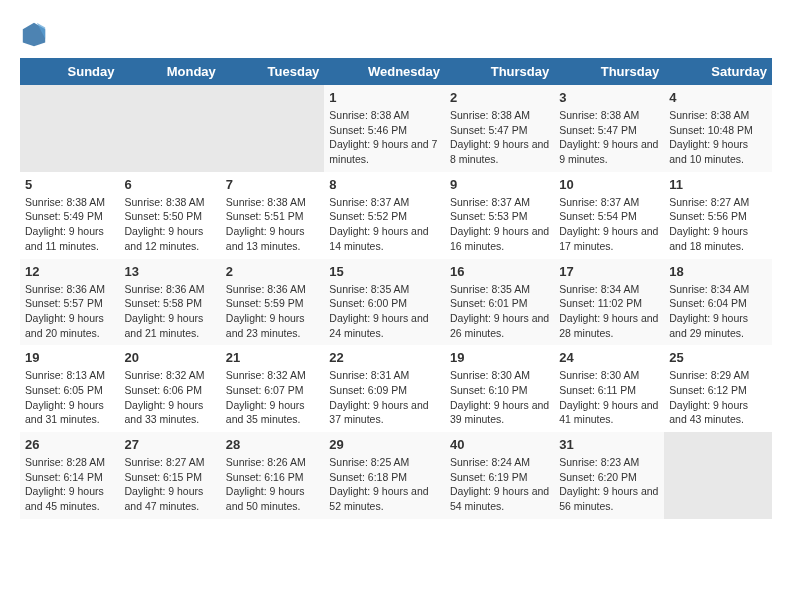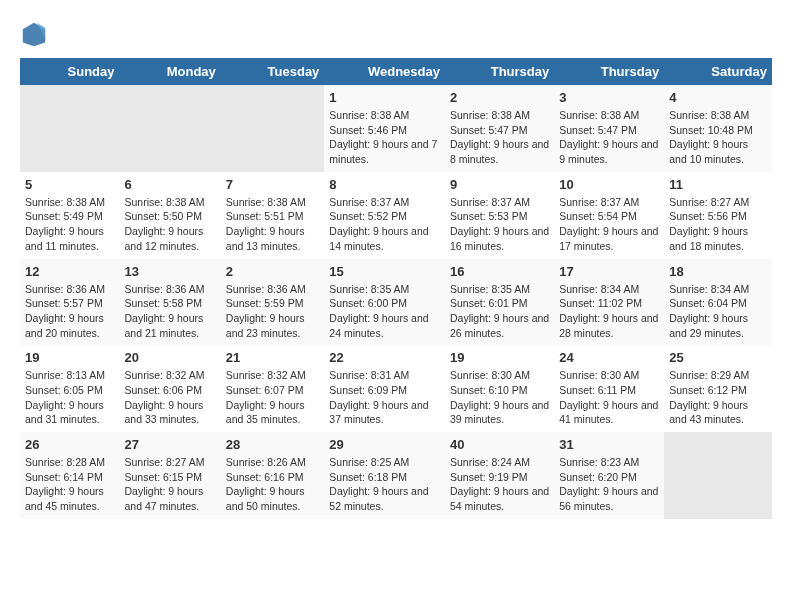--- a/index.html
+++ b/index.html
@@ -306,21 +306,21 @@
         </td>
         <td>
           <span class="day-num">29</span>
           <div class="day-info">Sunrise: 8:25 AM
 Sunset: 6:18 PM
 Daylight: 9 hours and 52 minutes.</div>
         </td>
         <td>
           <span class="day-num">40</span>
           <div class="day-info">Sunrise: 8:24 AM
-Sunset: 9:19 PM
+Sunset: 6:19 PM
 Daylight: 9 hours and 54 minutes.</div>
         </td>
         <td>
           <span class="day-num">31</span>
           <div class="day-info">Sunrise: 8:23 AM
 Sunset: 6:20 PM
 Daylight: 9 hours and 56 minutes.</div>
         </td>
         <td class="empty-cell"></td>
       </tr>

